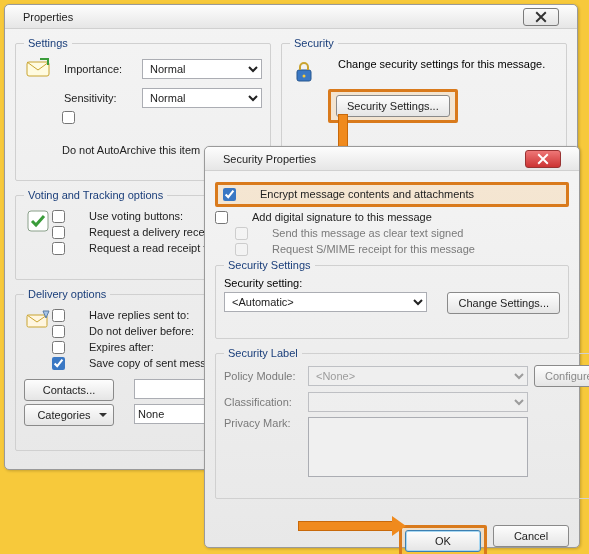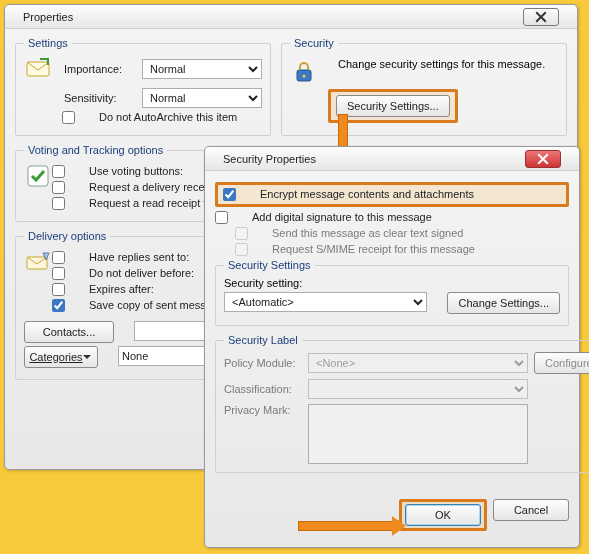--- a/index.html
+++ b/index.html
@@ -8,21 +8,21 @@
 
   .win { position: absolute; background: linear-gradient(to bottom, #f4f4f4, #e8e8e8); border: 1px solid #9a9a9a; border-radius: 5px; box-shadow: 1px 1px 3px rgba(0,0,0,.2); }
   .titlebar { height: 24px; display: flex; align-items: center; padding: 0 18px; background: linear-gradient(to bottom,#fdfdfd,#e6e6e6); border-bottom: 1px solid #d0d0d0; border-radius: 5px 5px 0 0; }
   .titlebar .ttl { flex: 1; color: #222; }
   .closebtn { width: 36px; height: 18px; border: 1px solid #7a7a7a; border-radius: 3px; display:flex; align-items:center; justify-content:center; cursor:pointer; }
   .closebtn.red { background: linear-gradient(to bottom,#e77,#c33); border-color:#933; color:#fff; }
   .closebtn.gray { background: linear-gradient(to bottom,#fafafa,#e4e4e4); color:#333; }
   .closebtn svg { width:12px; height:12px; }
 
   .body { padding: 8px 10px 10px; }
-  fieldset { border: 1px solid #d0d0d0; border-radius: 2px; margin: 0 0 8px; padding: 6px 8px 8px; }
+  fieldset { border: 1px solid #d0d0d0; border-radius: 2px; margin: 0 0 8px; padding: 6px 8px 21px; }
   legend { color: #1a3e7a; padding: 0 4px; }
   label { color: #222; }
   .row { display: flex; align-items: flex-start; gap: 20px; margin: 3px 0; }
   .indent { margin-left: 38px; }
   .indent2 { margin-left: 20px; }
 
   select, input[type="text"] { height: 20px; background: #fff; border: 1px solid #abadb3; padding: 1px 3px; color:#222; }
   select:disabled, input:disabled { background: #f0f0f0; color:#7a7a7a; }
   select { padding-right: 16px; }
   textarea { border: 1px solid #abadb3; background:#f0f0f0; color:#7a7a7a; resize:none; width: 220px; height: 60px; }
@@ -75,21 +75,21 @@
                   <path d="M2 6 L13 14 L24 6" fill="none" stroke="#c9a431"></path>
                   <path d="M15 3 L23 3 L23 9" fill="none" stroke="#3a9c3a" stroke-width="2"></path>
                 </svg>
             </div>
             <label>Importance:</label>
             <select><option>Normal</option></select>
             <div></div>
             <label>Sensitivity:</label>
             <select><option>Normal</option></select>
           </div>
-          <div class="row indent" style="">
+          <div class="row indent" style="flex-direction:column;">
             <input type="checkbox" style="">
             <label>Do not AutoArchive this item</label>
           </div>
         </fieldset>
 
         <fieldset style="flex:1;">
           <legend>Security</legend>
           <div class="row">
             <div class="icon32">
               <svg width="26" height="26" viewBox="0 0 26 26">
@@ -161,21 +161,21 @@
                 <input type="checkbox" checked="" style="">
                 <label>Save copy of sent message</label>
               </div>
           </div>
         </div>
         <div class="row" style="margin-top:6px;">
           <button class="btn" style="width:90px;">Contacts...</button>
           <input type="text" style="flex: 0 0 80px;">
         </div>
         <div class="row">
-          <button class="btn ddbtn" style="width:74px; text-align:left;text-decoration:underline;">Categories</button>
+          <button class="btn ddbtn" style="width:90px; text-align:left;">Categories</button>
           <input type="text" style="flex: 0 0 80px;" value="None">
         </div>
       </fieldset>
     </div>
   </div>
 
   <div class="arrow-shaft" style="left:334px; top:110px; width:10px; height:58px;"></div>
   <div class="arrow-head" style="left:329px; top:166px; border-left:10px solid transparent; border-right:10px solid transparent; border-top:14px solid #f08a1d;"></div>
 
   <div id="secwin" class="win">

